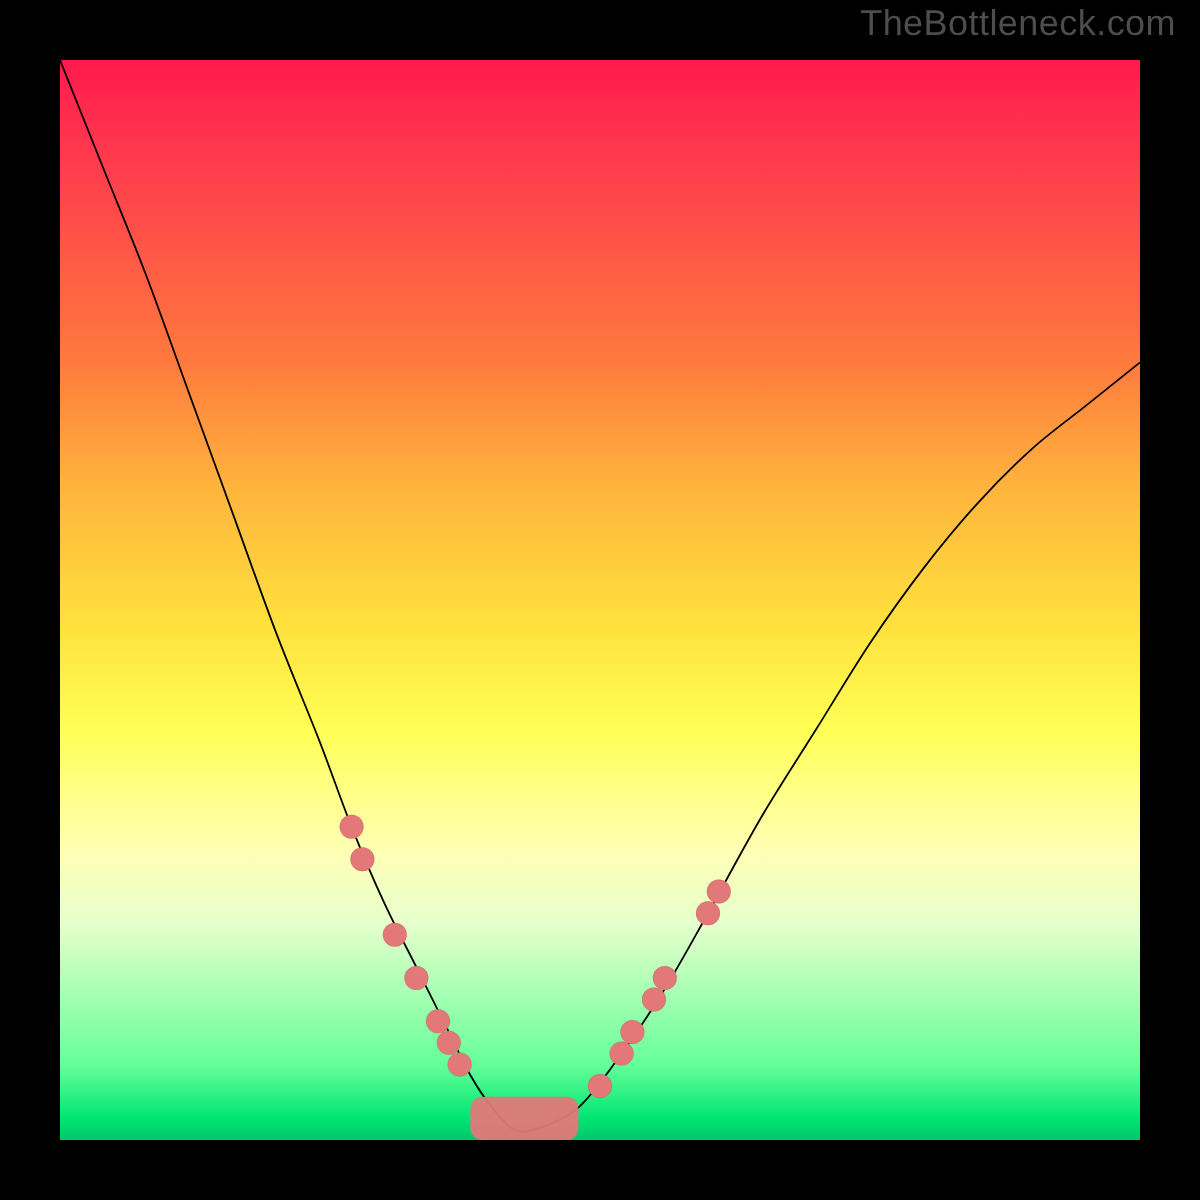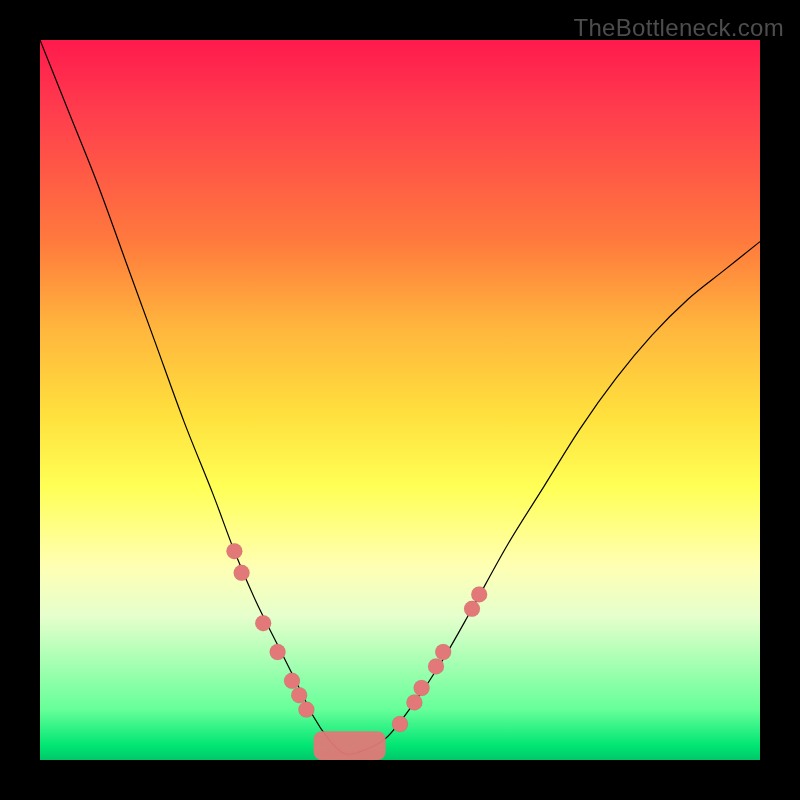--- a/index.html
+++ b/index.html
@@ -33,21 +33,21 @@
       #ffff55 62%,
       #ffffb3 73%,
       #e6ffcc 80%,
       #66ff99 93%,
       #00e673 98%,
       #00c76a 100%
     );
   }
   .watermark {
     position: absolute;
-    top: 14px;
+    top: 2px;
     right: 16px;
     color: #4d4d4d;
     font-size: 24px;
     font-weight: 400;
     letter-spacing: 0.3px;
     user-select: none;
   }
   svg.overlay {
     position: absolute;
     left: 0;

